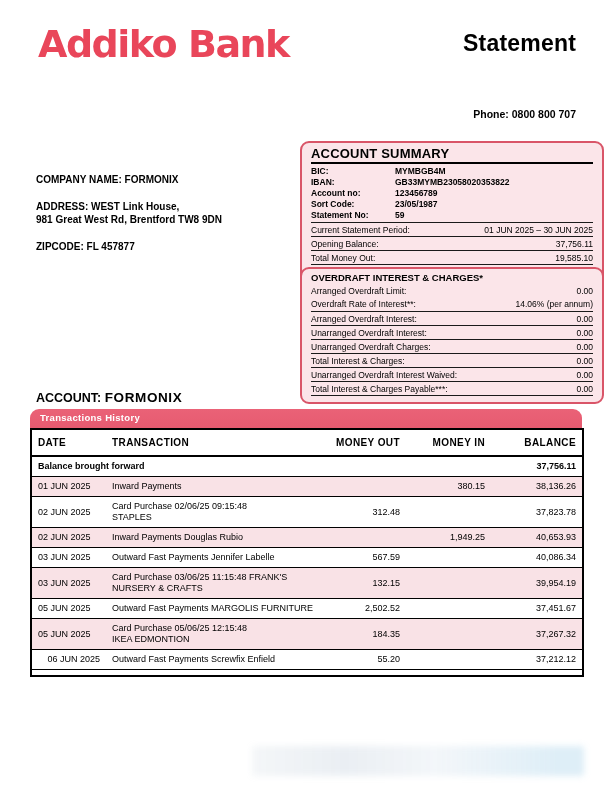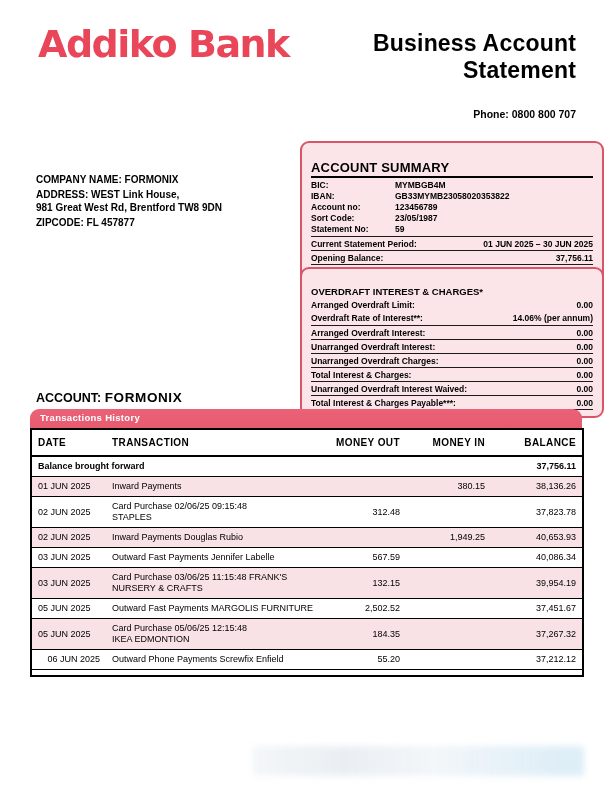--- a/index.html
+++ b/index.html
@@ -18,41 +18,41 @@
     text-align:right; font-size:23px; font-weight:bold; line-height:27px;
     letter-spacing:0.2px;
   }
   .contact {
     position:absolute; right:34px; top:107px;
     text-align:right; font-size:10.5px; font-weight:bold; line-height:15px;
   }
 
   
   .company { position:absolute; left:36px; top:173px; font-size:10px; font-weight:bold; line-height:13px; }
-  .company .blockgap { margin-top:2px; }
+  .company .blockgap { margin-top:14px; }
 
   
   .pinkbox {
     position:absolute; left:300px; width:304px; box-sizing:border-box;
     background:#FBE5E9; border:2px solid #D95568; border-radius:9px;
-    padding:17px 9px 6px 9px;
+    padding:3px 9px 6px 9px;
   }
   .summary-box { top:141px; }
   .overdraft-box { top:267px; }
   .summary-title {
     font-size:13px; font-weight:bold; letter-spacing:0.2px;
     border-bottom:2px solid #000; padding-bottom:1px; margin-bottom:2px;
   }
   .od-title { font-size:9.5px; font-weight:bold; line-height:12px; }
   .kv-row { display:flex; font-size:8.5px; font-weight:bold; line-height:11px; }
   .kv-label { width:84px; flex-shrink:0; }
   .sb-rows, .od-rows { border-bottom:1.5px solid #1a1a1a; margin-top:1px; }
   .line-row {
     display:flex; justify-content:space-between;
-    font-size:8.5px; font-weight:bold; line-height:10px;
+    font-size:8.5px; font-weight:normal; line-height:10px;
     padding:1.5px 0; border-top:1.5px solid #1a1a1a;
   }
 
   
   .account-line { position:absolute; left:36px; top:390px; font-size:12.5px; font-weight:bold; }
   .account-line .acct-name { font-size:13.5px; font-weight:bold; letter-spacing:0.6px; }
   .tx-banner {
     position:absolute; left:30px; top:409px; width:552px; height:33px; box-sizing:border-box;
     background:linear-gradient(180deg,#EA6277,#E4556B);
     border-radius:9px; color:#fff; font-size:9.5px; font-weight:bold;
@@ -88,21 +88,20 @@
   }
 </style>
 </head>
 <body>
 
 <div class="page">
 
   <div class="logo">Addiko Bank</div>
 
   <div class="doc-title">
-    <div>Business Account</div>
     <div>Statement</div>
   </div>
 
   <div class="contact">
     <div>Phone:  0800 800 707</div>
   </div>
 
   <div class="company">
     <div>COMPANY NAME: FORMONIX</div>
     <div class="blockgap">ADDRESS: WEST Link House,</div>
@@ -339,21 +338,21 @@
           <td class="r"></td>
           <td class="r">
             <span style="display: block;">37,267.32</span>
           </td>
         </tr>
         <tr class="">
           <td class="l">
             <span style="display: block; text-align: right;">06 JUN 2025</span>
           </td>
           <td class="l">
-            <span style="display: block;">Outward Phone Payments Screwfix Enfield</span>
+            <span style="display: block;">Outward Fast Payments Screwfix Enfield</span>
           </td>
           <td class="r">
             <span style="display: block;">55.20</span>
           </td>
           <td class="r"></td>
           <td class="r">
             <span style="display: block;">37,212.12</span>
           </td>
         </tr>
         <tr class="filler">

